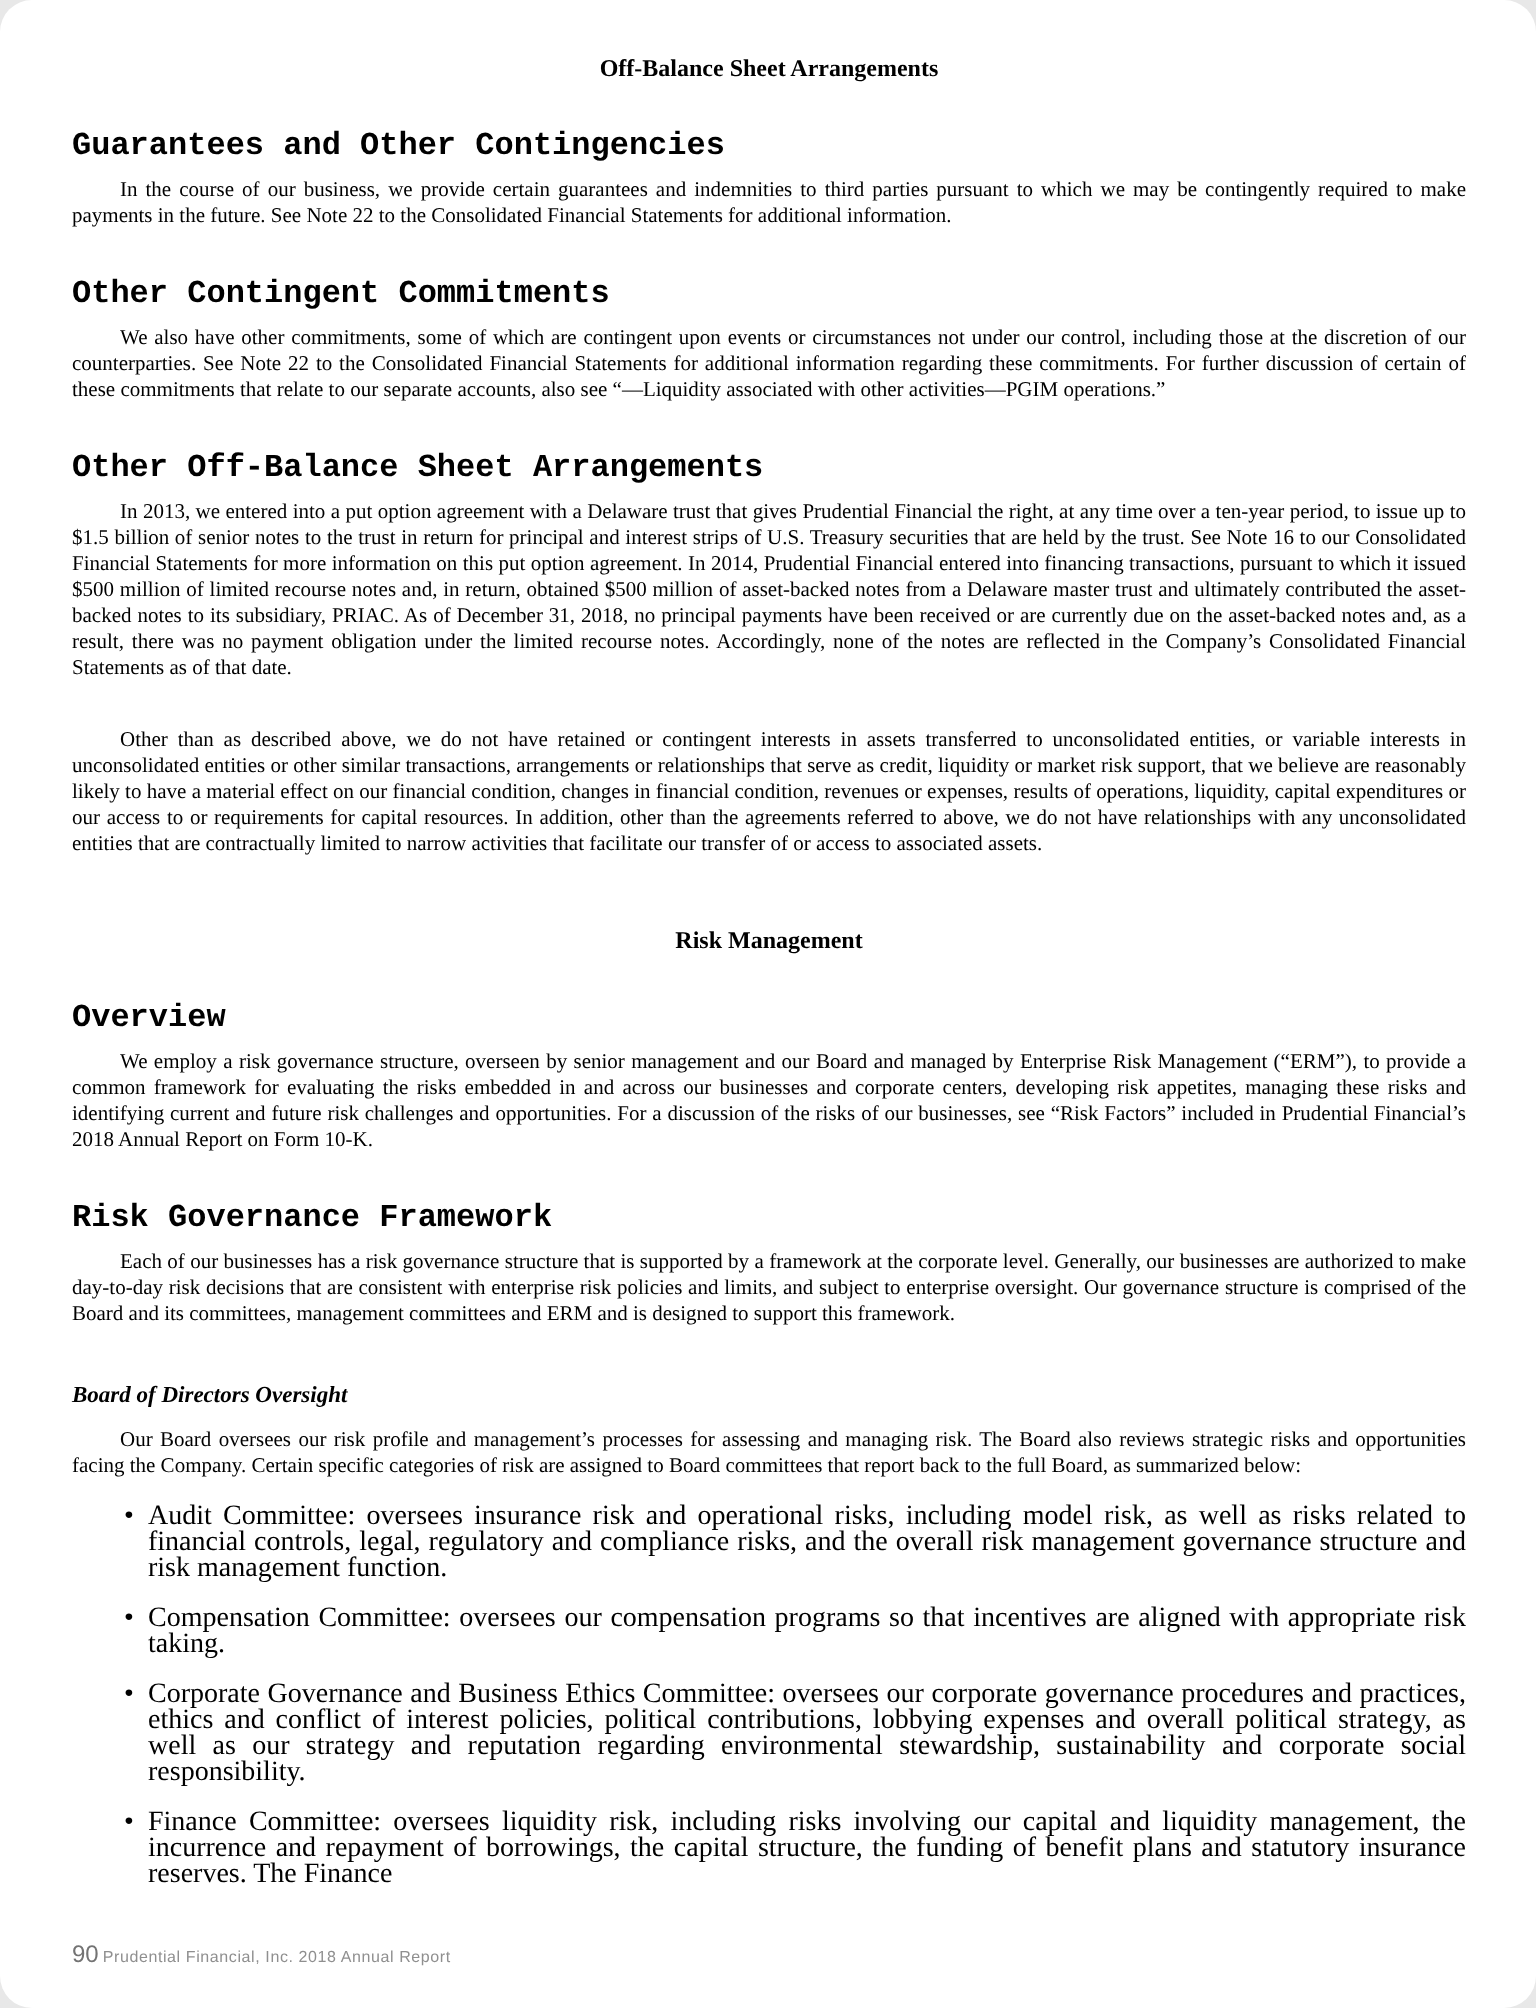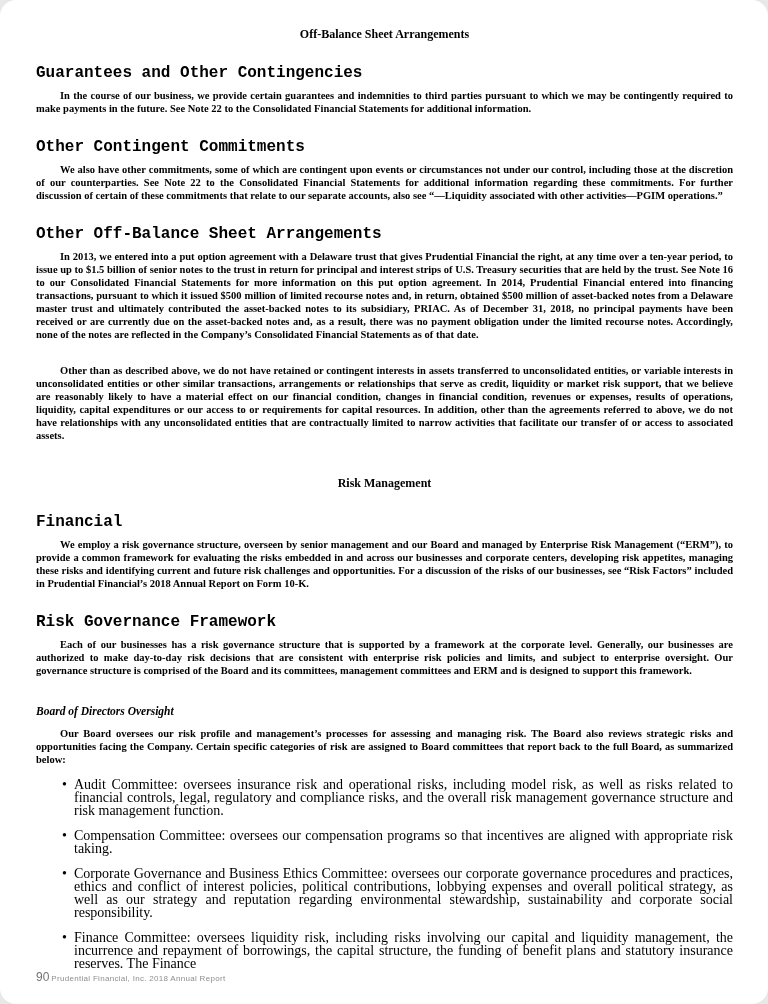--- a/index.html
+++ b/index.html
@@ -38,21 +38,20 @@
     font-style: italic;
     margin: 27px 0 0 0;
     line-height: 14px;
   }
   p.body-para {
     font-size: 10.5px;
     line-height: 13px;
     text-align: justify;
     text-indent: 24px;
     margin: 9px 0 0 0;
-    font-weight: bold;
   }
   p.body-para.extra-gap { margin-top: 23px; }
   ul.bullet-list {
     list-style: none;
     margin: 2px 0 0 24px;
     padding: 0;
   }
   ul.bullet-list li {
     position: relative;
     font-size: 14px;
@@ -99,21 +98,21 @@
 
     <h2 class="section-heading">Other Contingent Commitments</h2>
     <p class="body-para">We also have other commitments, some of which are contingent upon events or circumstances not under our control, including those at the discretion of our counterparties. See Note 22 to the Consolidated Financial Statements for additional information regarding these commitments. For further discussion of certain of these commitments that relate to our separate accounts, also see “—Liquidity associated with other activities—PGIM operations.”</p>
 
     <h2 class="section-heading">Other Off-Balance Sheet Arrangements</h2>
     <p class="body-para">In 2013, we entered into a put option agreement with a Delaware trust that gives Prudential Financial the right, at any time over a ten-year period, to issue up to $1.5 billion of senior notes to the trust in return for principal and interest strips of U.S. Treasury securities that are held by the trust. See Note 16 to our Consolidated Financial Statements for more information on this put option agreement. In 2014, Prudential Financial entered into financing transactions, pursuant to which it issued $500 million of limited recourse notes and, in return, obtained $500 million of asset-backed notes from a Delaware master trust and ultimately contributed the asset-backed notes to its subsidiary, PRIAC. As of December 31, 2018, no principal payments have been received or are currently due on the asset-backed notes and, as a result, there was no payment obligation under the limited recourse notes. Accordingly, none of the notes are reflected in the Company’s Consolidated Financial Statements as of that date.</p>
     <p class="body-para extra-gap">Other than as described above, we do not have retained or contingent interests in assets transferred to unconsolidated entities, or variable interests in unconsolidated entities or other similar transactions, arrangements or relationships that serve as credit, liquidity or market risk support, that we believe are reasonably likely to have a material effect on our financial condition, changes in financial condition, revenues or expenses, results of operations, liquidity, capital expenditures or our access to or requirements for capital resources. In addition, other than the agreements referred to above, we do not have relationships with any unconsolidated entities that are contractually limited to narrow activities that facilitate our transfer of or access to associated assets.</p>
 
     <h1 class="center-title risk">Risk Management</h1>
 
-    <h2 class="section-heading">Financial</h2>
+    <h2 class="section-heading">Overview</h2>
     <p class="body-para">We employ a risk governance structure, overseen by senior management and our Board and managed by Enterprise Risk Management (“ERM”), to provide a common framework for evaluating the risks embedded in and across our businesses and corporate centers, developing risk appetites, managing these risks and identifying current and future risk challenges and opportunities. For a discussion of the risks of our businesses, see “Risk Factors” included in Prudential Financial’s 2018 Annual Report on Form 10-K.</p>
 
     <h2 class="section-heading">Risk Governance Framework</h2>
     <p class="body-para">Each of our businesses has a risk governance structure that is supported by a framework at the corporate level. Generally, our businesses are authorized to make day-to-day risk decisions that are consistent with enterprise risk policies and limits, and subject to enterprise oversight. Our governance structure is comprised of the Board and its committees, management committees and ERM and is designed to support this framework.</p>
 
     <h3 class="sub-heading">Board of Directors Oversight</h3>
     <p class="body-para">Our Board oversees our risk profile and management’s processes for assessing and managing risk. The Board also reviews strategic risks and opportunities facing the Company. Certain specific categories of risk are assigned to Board committees that report back to the full Board, as summarized below:</p>
 
     <ul class="bullet-list">
       <li>Audit Committee: oversees insurance risk and operational risks, including model risk, as well as risks related to financial controls, legal, regulatory and compliance risks, and the overall risk management governance structure and risk management function.</li>

